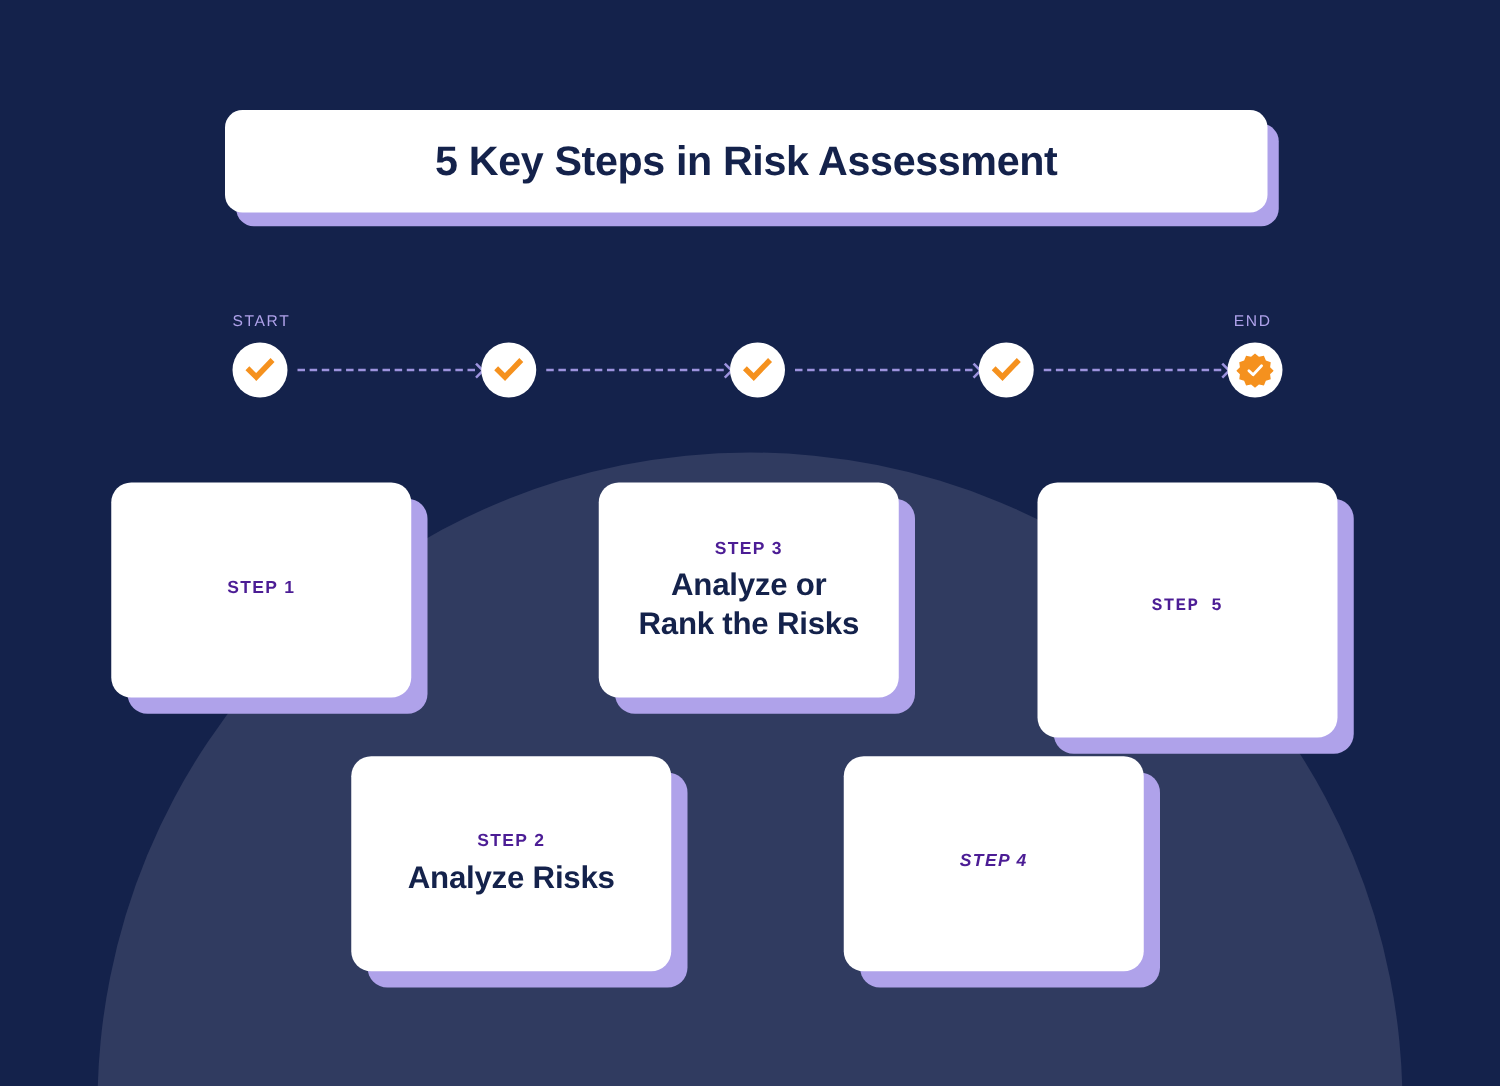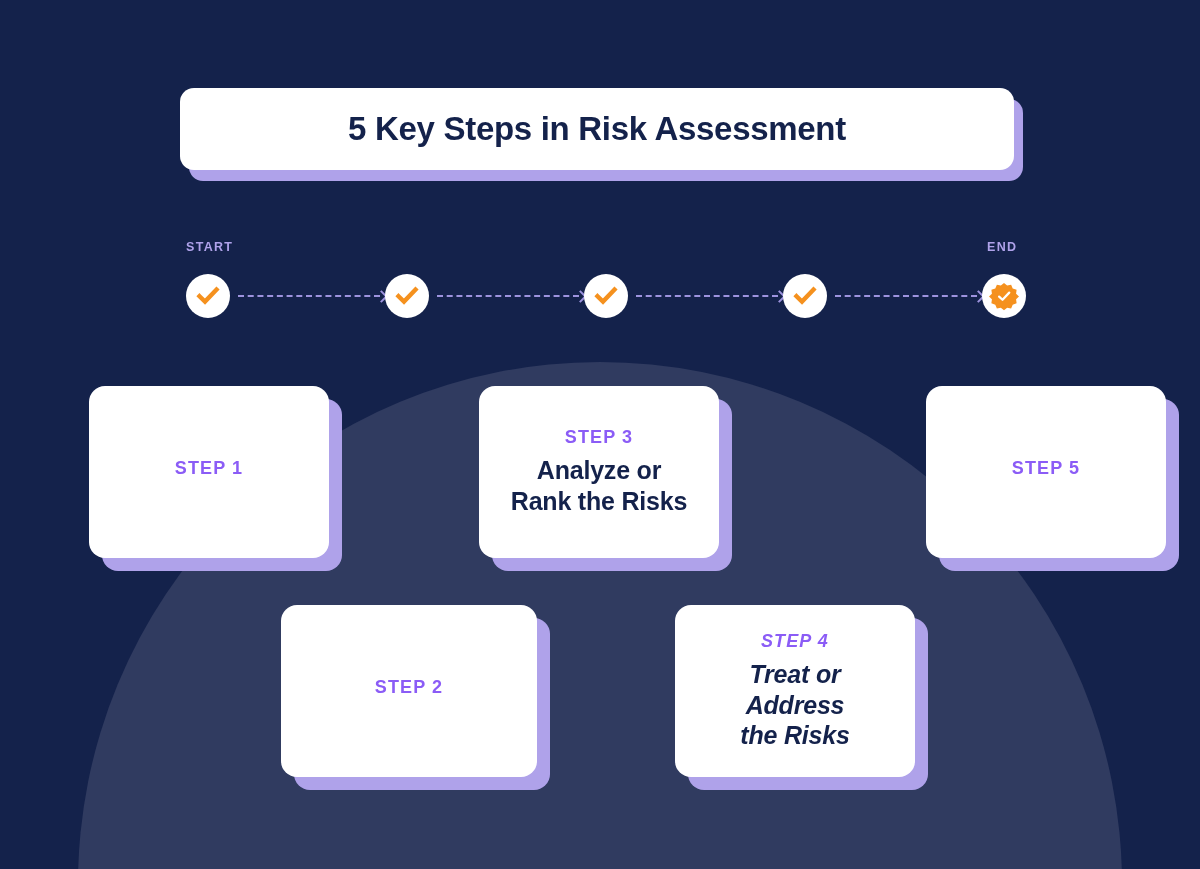--- a/index.html
+++ b/index.html
@@ -76,24 +76,24 @@
   .timeline {
     position: absolute;
     left: 0;
     top: 240px;
     width: 1200px;
     height: 90px;
   }
   .edge-label {
     position: absolute;
     font-size: 12.5px;
-    font-weight: bold;
+    font-weight: normal;
     letter-spacing: 1.3px;
     color: #AFA2EA;
-    top: 0;
+    top: 10px;
   }
   .label-start { left: 186px; }
   .label-end   { left: 987px; }
 
   .node {
     position: absolute;
     top: 34px;
     width: 44px;
     height: 44px;
     border-radius: 50%;
@@ -147,24 +147,24 @@
     height: 100%;
     border-radius: 16px;
     background: #FFFFFF;
     display: flex;
     flex-direction: column;
     align-items: center;
     justify-content: center;
     padding: 10px 14px;
   }
   .step-label {
-    font-size: 18px;
+    font-size: 14px;
     font-weight: bold;
     letter-spacing: 1.1px;
-    color: #8b5cf6;
+    color: #4c1d95;
     margin-bottom: 7px;
     text-align: left;
   }
   .step-title {
     font-size: 25px;
     font-weight: bold;
     color: #14224B;
     text-align: center;
     line-height: 1.23;
     letter-spacing: -0.2px;
@@ -244,37 +244,35 @@
 
   <div class="card-wrap" style="left:479px; top:386px; width:240px; height:172px;">
     <div class="card-shadow"></div>
     <div class="card">
       <div class="step-label">STEP 3</div>
       <div class="step-title">Analyze or
 Rank the Risks</div>
     </div>
   </div>
 
-  <div class="card-wrap" style="left:926px; top:386px; width:240px; height:172px;">
+  <div class="card-wrap" style="left:830px; top:386px; width:240px; height:204px;font-family:Liberation Mono, monospace;">
     <div class="card-shadow"></div>
     <div class="card">
       <div class="step-label">STEP 5</div>
     </div>
   </div>
 
   <div class="card-wrap" style="left:281px; top:605px; width:256px; height:172px;">
     <div class="card-shadow"></div>
     <div class="card">
       <div class="step-label">STEP 2</div>
+      <div class="step-title">Analyze Risks</div>
     </div>
   </div>
 
   <div class="card-wrap" style="left:675px; top:605px; width:240px; height:172px;font-style:italic;">
     <div class="card-shadow"></div>
     <div class="card">
       <div class="step-label">STEP 4</div>
-      <div class="step-title">Treat or
-Address
-the Risks</div>
     </div>
   </div>
 
 </div>
 
 </body></html>

